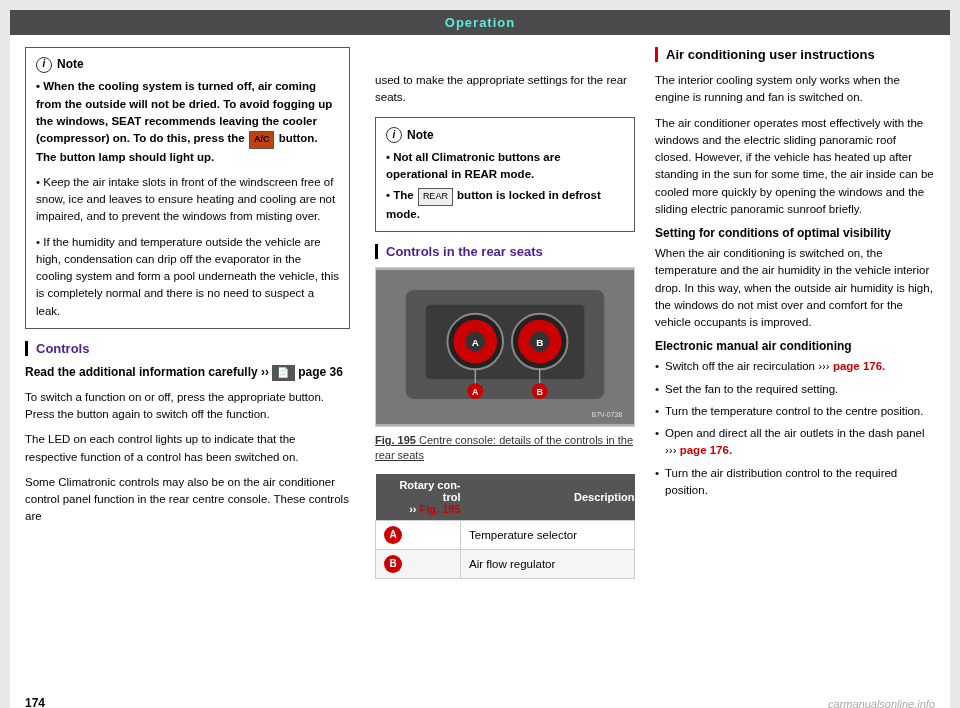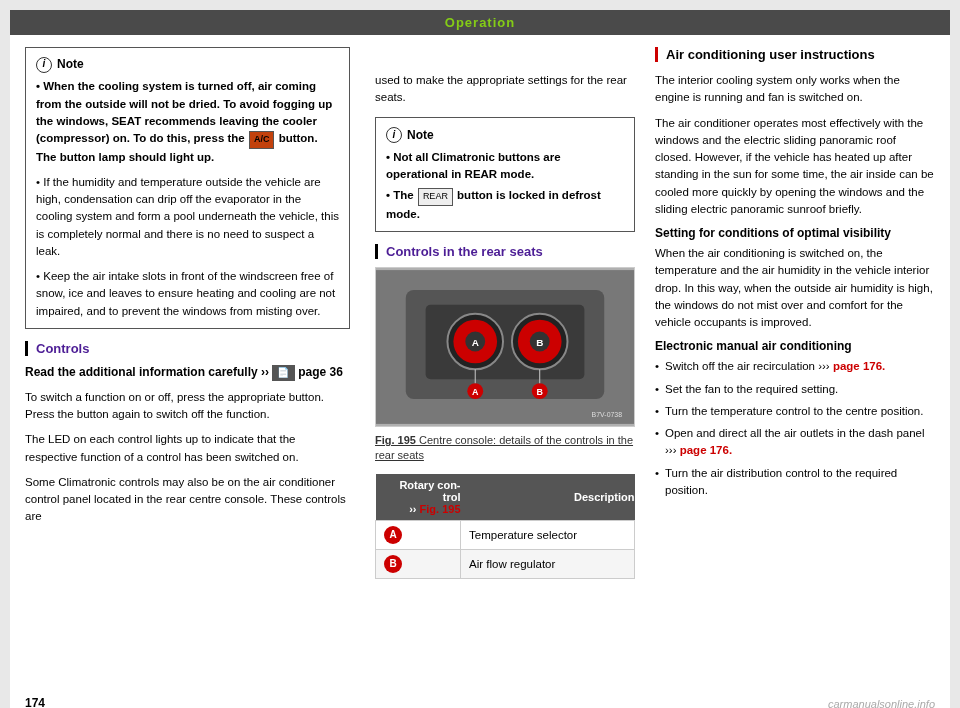--- a/index.html
+++ b/index.html
@@ -14,21 +14,21 @@
       padding: 10px;
     }
     .page {
       width: 960px;
       min-height: 708px;
       background: #fff;
       position: relative;
     }
     .header-bar {
       background: #4a4a4a;
-      color: #84cc16;
+      color: #5eead4;
       text-align: center;
       padding: 5px 0;
       font-size: 13px;
       font-weight: bold;
       letter-spacing: 1px;
     }
     .content {
       display: flex;
       gap: 0;
       padding: 12px 15px;
@@ -254,37 +254,37 @@
     <div class="left-col">
 
       <div class="note-box">
         <div class="note-header">
           <span class="note-icon">i</span>
           <span>Note</span>
         </div>
         <p>
           <strong>• When the cooling system is turned off, air coming from the outside will not be dried. To avoid fogging up the windows, SEAT recommends leaving the cooler (compressor) on. To do this, press the <span class="btn-inline">A/C</span> button. The button lamp should light up.</strong>
         </p>
+        <p>• Keep the air intake slots in front of the windscreen free of snow, ice and leaves to ensure heating and cooling are not impaired, and to prevent the windows from misting over.</p>
         <p>• If the humidity and temperature outside the vehicle are high, condensation can drip off the evaporator in the cooling system and form a pool underneath the vehicle, this is completely normal and there is no need to suspect a leak.</p>
-        <p>• Keep the air intake slots in front of the windscreen free of snow, ice and leaves to ensure heating and cooling are not impaired, and to prevent the windows from misting over.</p>
       </div>
 
       <div class="section-title">
         <span>Controls</span>
       </div>
 
       <div class="read-info">
         <span>Read the additional information carefully</span>
         ›› <span style="display:inline-block; background:#555; color:#fff; padding:1px 5px; font-size:10px;">📄</span>
         <span>page 36</span>
       </div>
 
       <p>To switch a function on or off, press the appropriate button. Press the button again to switch off the function.</p>
       <p>The LED on each control lights up to indicate that the respective function of a control has been switched on.</p>
-      <p>Some Climatronic controls may also be on the air conditioner control panel located in the rear centre console. These controls are</p>
+      <p>Some Climatronic controls may also be on the air conditioner control panel function in the rear centre console. These controls are</p>
     </div>
 
     <div class="middle-col">
       <p class="used-text">used to make the appropriate settings for the rear seats.</p>
 
       <div class="note-box-small">
         <div class="note-header">
           <span class="note-icon">i</span>
           <span>Note</span>
         </div>

